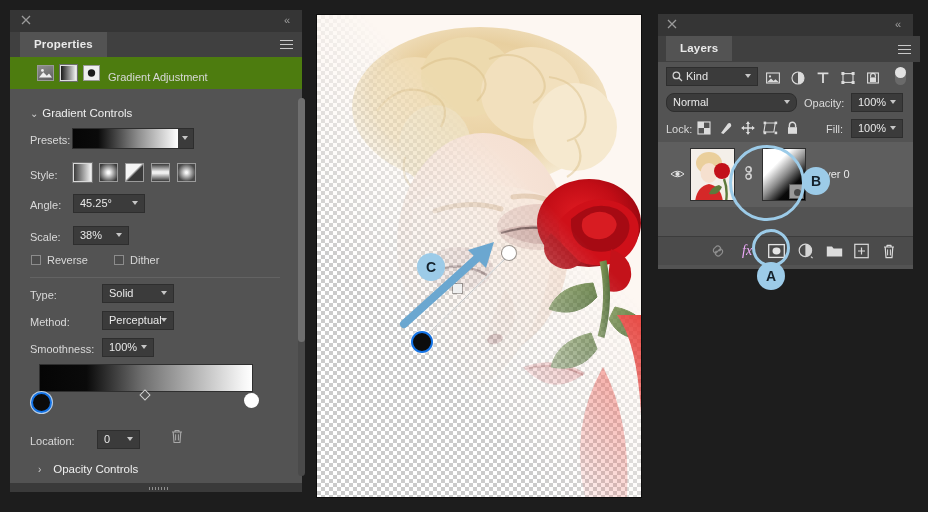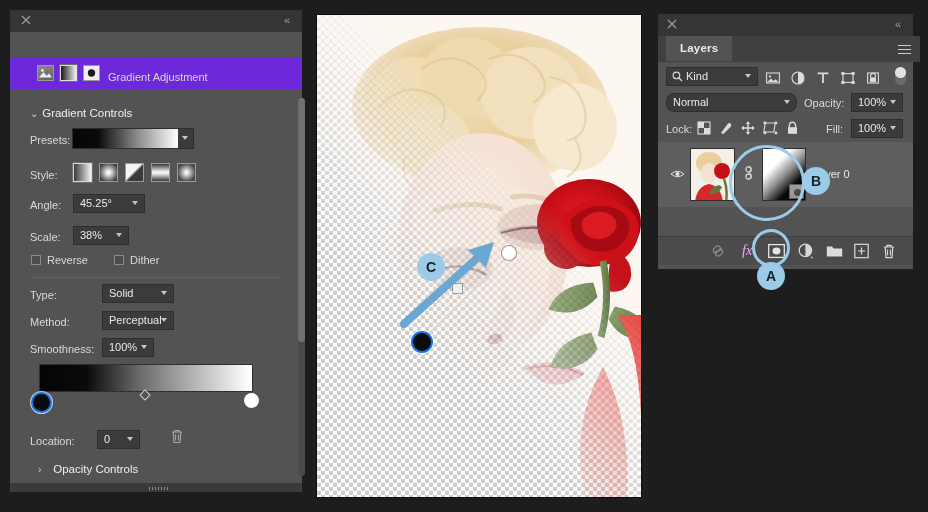--- a/index.html
+++ b/index.html
@@ -14,21 +14,21 @@
       font-size:11px;line-height:12px;text-align:center;color:#c8c8c8;}
   .tab{position:absolute;left:10px;top:22px;height:25px;padding:0 14px;background:#535353;
        font-size:11.5px;font-weight:bold;color:#eaeaea;line-height:25px;letter-spacing:.2px;}
   .hamburger{position:absolute;top:33px;width:13px;height:9px;}
   .hamburger i{display:block;height:1px;background:#c9c9c9;margin-bottom:3px;}
 
   
   #properties{left:10px;top:10px;width:292px;height:482px;background:#535353;}
   #prop-tabstrip{position:absolute;left:0;top:0;width:292px;height:22px;background:#353535;}
   #prop-tabrow{position:absolute;left:0;top:22px;width:292px;height:25px;background:#404040;}
-  .adj-header{position:absolute;left:0;top:47px;width:292px;height:32px;background:#6d28d9;
+  .adj-header{position:absolute;left:0;top:47px;width:292px;height:32px;background:#4d7c0f;
       border-bottom:1px solid #3a3a3a;}
   .adj-icon{position:absolute;top:8px;width:17px;height:16px;border:1px solid #9a9a9a;
       box-sizing:border-box;background:#6e6e6e;}
   .adj-title{position:absolute;left:98px;top:14px;font-size:11px;color:#d8d8d8;}
 
   .scroll-area{position:absolute;left:0;top:79px;width:292px;height:390px;background:#535353;
       overflow:hidden;}
   .sec-head{position:absolute;font-size:11.5px;font-weight:normal;color:#efefef;}
   .chev{display:inline-block;width:9px;font-size:10px;color:#cfcfcf;}
 
@@ -125,20 +125,30 @@
 
   <div class="panel" id="properties">
 
     <div id="prop-tabstrip">
       <svg class="panel-close" viewBox="0 0 12 12">
         <path d="M2 2 L10 10 M10 2 L2 10" stroke="#bdbdbd" stroke-width="1.3" fill="none"></path>
       </svg>
       <div class="panel-collapse" style="right:8px;">«</div>
     </div>
 
+    <div id="prop-tabrow">
+      <div class="tab" style="top:0;">
+        <span>Properties</span>
+      </div>
+      <div class="hamburger" style="right:9px;top:8px;">
+        <i></i>
+          <i></i>
+          <i></i>
+      </div>
+    </div>
 
     <div class="adj-header">
       <div class="adj-icon" style="left:27px;background:linear-gradient(160deg,#8d8d8d,#5e5e5e);">
         <svg viewBox="0 0 17 16" width="15" height="14">
           <circle cx="5" cy="5" r="1.6" fill="#efefef"></circle>
           <path d="M1 13 L6 7 L10 11 L12.5 8.5 L16 13 Z" fill="#efefef"></path>
         </svg>
       </div>
       <div class="adj-icon" style="left:50px;border:1px solid #e0e0e0;outline:1px solid #6d6d6d;
            background:linear-gradient(to right,#1a1a1a,#f2f2f2);"></div>

